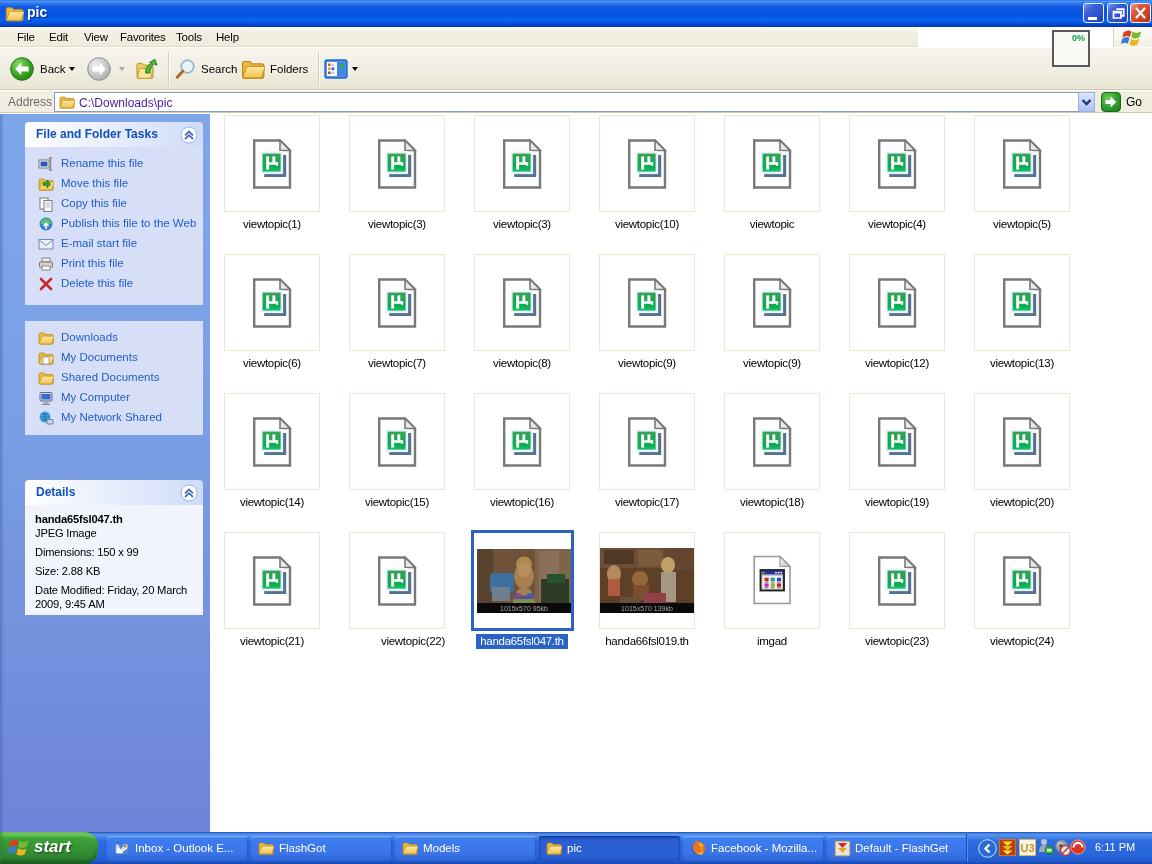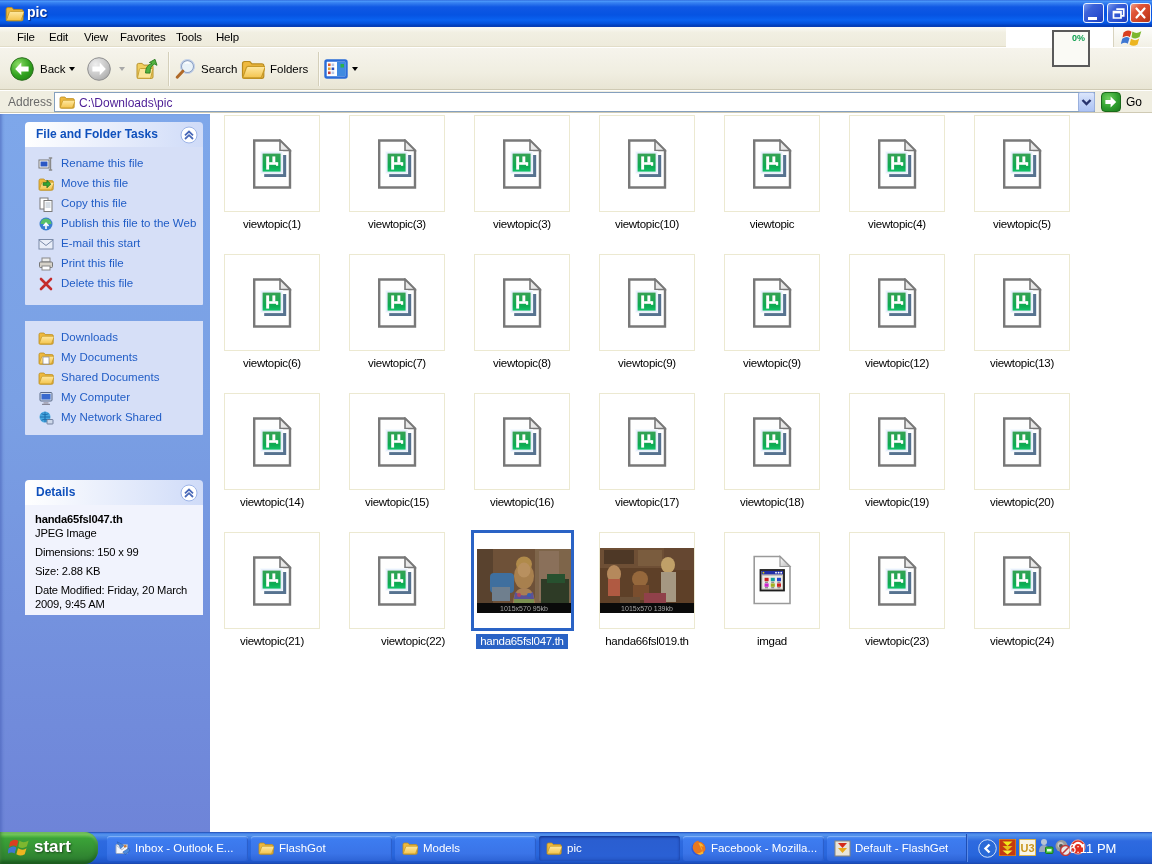--- a/index.html
+++ b/index.html
@@ -4,21 +4,21 @@
 html,body{margin:0;padding:0;width:1152px;height:864px;overflow:hidden;
  font-family:"Liberation Sans",sans-serif;-webkit-font-smoothing:antialiased}
 *{box-sizing:border-box}
 .abs{position:absolute}
 #page{position:relative;width:1152px;height:864px;background:#fff}
 
 #titlebar{position:absolute;left:0;top:0;width:1152px;height:27px;
  background:linear-gradient(180deg,#2b63d8 0%,#4d9bfc 4%,#3a84f2 9%,#1058e4 26%,#0653e2 55%,#0a62f0 74%,#0551db 87%,#0240bd 94%,#0a3bb2 100%);}
 .capbtn{position:absolute;top:3px;width:21px;height:20px;border-radius:3px;border:1px solid #eaf2ff}
 
-#menubar{position:absolute;left:0;top:27px;width:1006px;height:20px;background:linear-gradient(180deg,#fbfaf6 0,#f1efe2 30%,#eeebdc 100%);border-bottom:1px solid #e2ddc8}
+#menubar{position:absolute;left:0;top:27px;width:918px;height:20px;background:linear-gradient(180deg,#fbfaf6 0,#f1efe2 30%,#eeebdc 100%);border-bottom:1px solid #e2ddc8}
 .mitem{position:absolute;top:4px;font-size:11.5px;color:#000;letter-spacing:-0.2px}
 
 #toolbar{position:absolute;left:0;top:48px;width:1152px;height:42px;background:linear-gradient(180deg,#f6f4ec 0,#f0eee1 60%,#e8e5d4 100%);border-bottom:1px solid #cfcab4}
 .tsep{position:absolute;top:4px;height:34px;width:1px;background:#d4cfba;box-shadow:1px 0 0 #fbfaf4}
 .tlabel{position:absolute;font-size:11.5px;color:#000;top:15px}
 .caret{position:absolute;width:0;height:0;border-left:3.5px solid transparent;border-right:3.5px solid transparent;border-top:4px solid #000}
 
 #addrbar{position:absolute;left:0;top:91px;width:1152px;height:22px;background:#f0eee1;border-bottom:1px solid #cfcab4}
 #addrfield{position:absolute;left:54px;top:1px;width:1041px;height:20px;background:#fff;border:1px solid #85a0be}
 
@@ -442,21 +442,21 @@
                 <path d="M2.5,8 a5.5,5.5 0 0 1 11,0" fill="#57c06a"></path>
                 <path d="M8,13 v-5 M5.5,10 L8,7.2 L10.5,10" stroke="#fff" stroke-width="1.6" fill="none"></path>
               </svg>
               <div class="txt">Publish this file to the Web</div>
             </div>
             <div class="sitem">
               <svg width="16" height="16" viewBox="0 0 16 16">
                 <rect x="1" y="3.5" width="14" height="9.5" fill="#e9eef8" stroke="#7a8aa8"></rect>
                 <path d="M1,4 L8,9.5 L15,4" fill="none" stroke="#7a8aa8"></path>
               </svg>
-              <div class="txt">E-mail this start</div>
+              <div class="txt">E-mail start file</div>
             </div>
             <div class="sitem">
               <svg width="16" height="16" viewBox="0 0 16 16">
                 <rect x="4" y="2" width="8" height="4" fill="#eee" stroke="#888"></rect>
                 <rect x="1.5" y="6" width="13" height="5.5" rx="1" fill="#d6d2c8" stroke="#777"></rect>
                 <rect x="4" y="10" width="8" height="4" fill="#fff" stroke="#888"></rect>
               </svg>
               <div class="txt">Print this file</div>
             </div>
             <div class="sitem">
@@ -532,21 +532,21 @@
       <div class="abs" style="right:3px;top:1px;font-size:9px;font-weight:bold;color:#0fa050">0%</div>
     </div>
 <div id="taskbar">
 <div class="abs" style="left:0;top:0;width:98px;height:32px;border-radius:0 14px 14px 0;
  background:linear-gradient(180deg,#2a8a2a 0%,#66c24f 8%,#3ba338 20%,#359134 55%,#2e8030 85%,#1e6022 100%);
  box-shadow:inset 0 -2px 4px #1a5a1e, inset 0 2px 3px #88d070;">
 </div>
 <svg style="position:absolute;left:8px;top:4px" width="23" height="23">
         <use href="#winflag"></use>
       </svg>
-<div class="abs" style="left:34px;top:5px;font-size:17px;font-weight:bold;color:#fff;text-shadow:1px 1px 2px #1a4a1a">start</div>
+<div class="abs" style="left:34px;top:5px;font-size:17px;font-weight:bold;font-style:italic;color:#fff;text-shadow:1px 1px 2px #1a4a1a">start</div>
 <div class="tbtn" style="left:107px;">
         <div class="tic"><svg width="17" height="17" viewBox="0 0 17 17">
             <rect x="2" y="4.5" width="11.5" height="9" rx="0.8" fill="#f4f7fc" stroke="#9aa8c0"></rect>
             <path d="M2,5 L7.8,9.8 L13.5,5" fill="none" stroke="#b0bcd0"></path>
             <path d="M3.2,1.8 L9.8,5.4 L6.8,8.6 Z" fill="#4a8ae0" stroke="#2a5aa8" stroke-width="0.6"></path>
             <path d="M14.8,8.2 L8.8,12 l2.4,2.6 L15.8,11 Z" fill="#4a8ae0" stroke="#2a5aa8" stroke-width="0.6"></path>
             <circle cx="11.2" cy="6.2" r="1.3" fill="#c9762e"></circle>
           </svg></div>
         <div class="ttx">Inbox - Outlook E...</div>
       </div>
@@ -611,14 +611,14 @@
         <circle cx="6.5" cy="6" r="3" fill="#c8c8c8"></circle>
         <circle cx="7" cy="7" r="2" fill="#555"></circle>
         <circle cx="11.5" cy="11.5" r="5" fill="#e8e8e8" stroke="#c03a3a" stroke-width="1.6"></circle>
         <path d="M8.2,14.8 L14.8,8.2" stroke="#c03a3a" stroke-width="1.6"></path>
       </svg>
 <svg class="abs" style="left:1070px;top:7px" width="16" height="16" viewBox="0 0 18 18">
         <circle cx="9" cy="9" r="8" fill="#e03020"></circle>
         <circle cx="9" cy="9" r="8" fill="none" stroke="#f0a898" stroke-width="1"></circle>
         <path d="M4,9.5 a5,5.2 0 0 1 10,0" fill="none" stroke="#fff" stroke-width="2.4"></path>
       </svg>
-<div class="abs" style="left:1069px;top:9px;font-size:13px;color:#fff">6:11 PM</div>
+<div class="abs" style="left:1095px;top:9px;font-size:11px;color:#fff">6:11 PM</div>
 </div>
 </div>
 </body></html>

